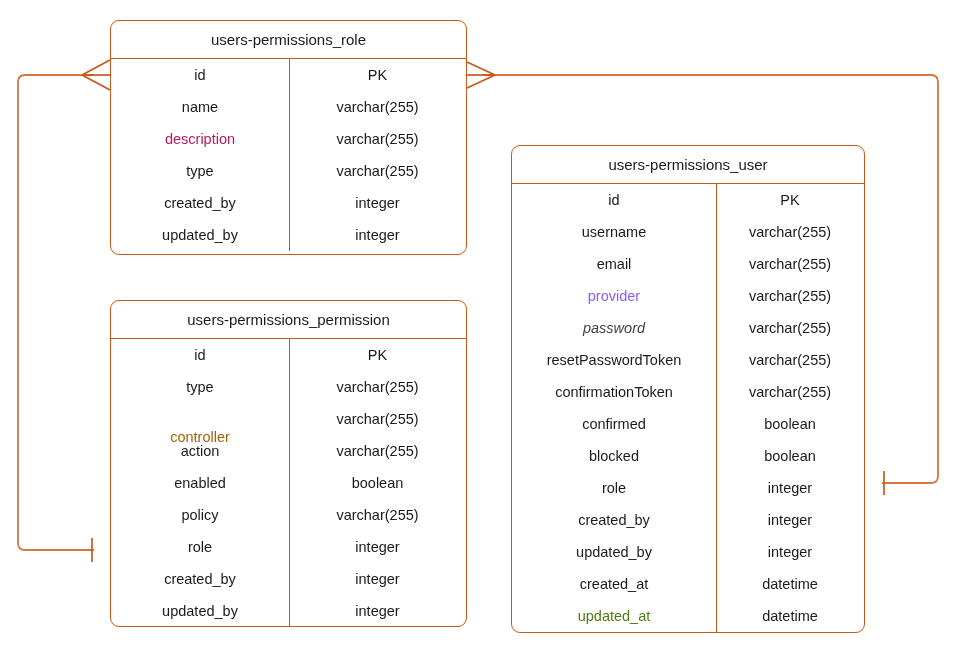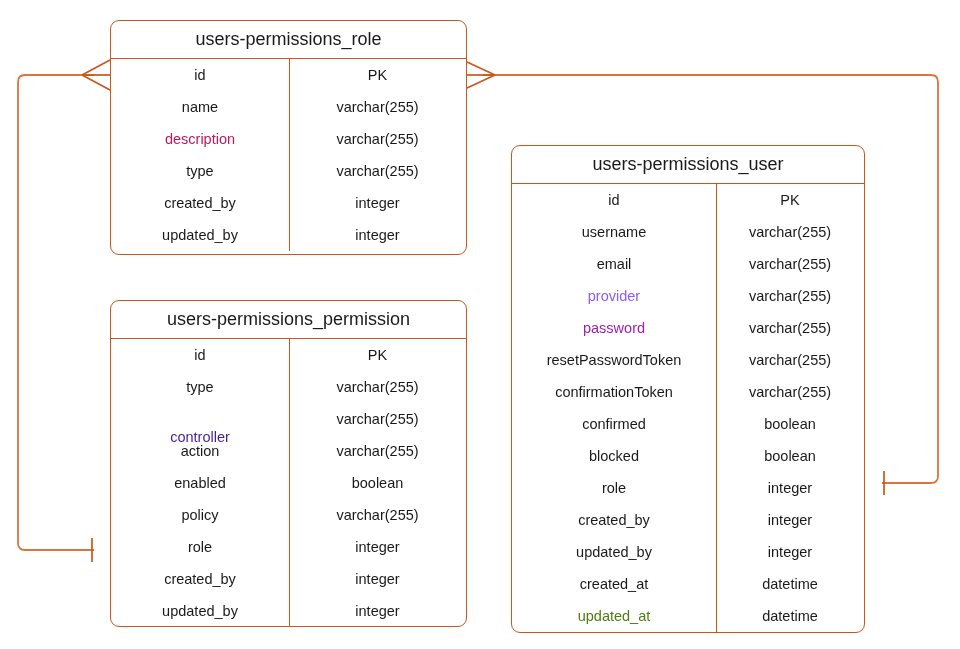--- a/index.html
+++ b/index.html
@@ -33,21 +33,21 @@
     border: 1.6px solid #C8591A;
     border-radius: 9px;
     background: #ffffff;
     overflow: hidden;
     z-index: 2;
   }
   .entity-title {
     height: 37px;
     line-height: 37px;
     text-align: center;
-    font-size: 18px;
+    font-size: 15px;
     color: #1a1a1a;
     border-bottom: 1.6px solid #C8591A;
     white-space: nowrap;
   }
   .entity-body {
     position: relative;
   }
   .col-divider {
     position: absolute;
     top: 0;
@@ -142,21 +142,21 @@
           <div class="col-divider" style="left: 178px; border-left-color: rgb(200, 89, 26);"></div>
           <div class="field-row">
             <div class="field-name" style="width: 178px; color: rgb(26, 26, 26);">id</div>
             <div class="field-type" style="flex: 1 1 auto; color: rgb(26, 26, 26);">PK</div>
           </div>
           <div class="field-row">
             <div class="field-name" style="width: 178px; color: rgb(26, 26, 26);">type</div>
             <div class="field-type" style="flex: 1 1 auto; color: rgb(26, 26, 26);">varchar(255)</div>
           </div>
           <div class="field-row">
-            <div class="field-name" style="width: 178px; color: #4c1d95; margin-top: 36px;">controller</div>
+            <div class="field-name" style="width: 178px; color: #a16207; margin-top: 36px;">controller</div>
             <div class="field-type" style="flex: 1 1 auto; color: rgb(26, 26, 26);">varchar(255)</div>
           </div>
           <div class="field-row">
             <div class="field-name" style="width: 178px; color: rgb(26, 26, 26);">action</div>
             <div class="field-type" style="flex: 1 1 auto; color: rgb(26, 26, 26);">varchar(255)</div>
           </div>
           <div class="field-row">
             <div class="field-name" style="width: 178px; color: rgb(26, 26, 26);">enabled</div>
             <div class="field-type" style="flex: 1 1 auto; color: rgb(26, 26, 26);">boolean</div>
           </div>
@@ -192,21 +192,21 @@
           </div>
           <div class="field-row">
             <div class="field-name" style="width: 204px; color: rgb(26, 26, 26);">email</div>
             <div class="field-type" style="flex: 1 1 auto; color: rgb(26, 26, 26);">varchar(255)</div>
           </div>
           <div class="field-row">
             <div class="field-name" style="width: 204px; color: #8b5cf6;">provider</div>
             <div class="field-type" style="flex: 1 1 auto; color: rgb(26, 26, 26);">varchar(255)</div>
           </div>
           <div class="field-row">
-            <div class="field-name" style="width: 204px; color: #a21caf;">password</div>
+            <div class="field-name" style="width: 204px; color: #404040; font-style: italic;">password</div>
             <div class="field-type" style="flex: 1 1 auto; color: rgb(26, 26, 26);">varchar(255)</div>
           </div>
           <div class="field-row">
             <div class="field-name" style="width: 204px; color: rgb(26, 26, 26);">resetPasswordToken</div>
             <div class="field-type" style="flex: 1 1 auto; color: rgb(26, 26, 26);">varchar(255)</div>
           </div>
           <div class="field-row">
             <div class="field-name" style="width: 204px; color: rgb(26, 26, 26); text-align: center;">confirmationToken</div>
             <div class="field-type" style="flex: 1 1 auto; color: rgb(26, 26, 26);">varchar(255)</div>
           </div>

